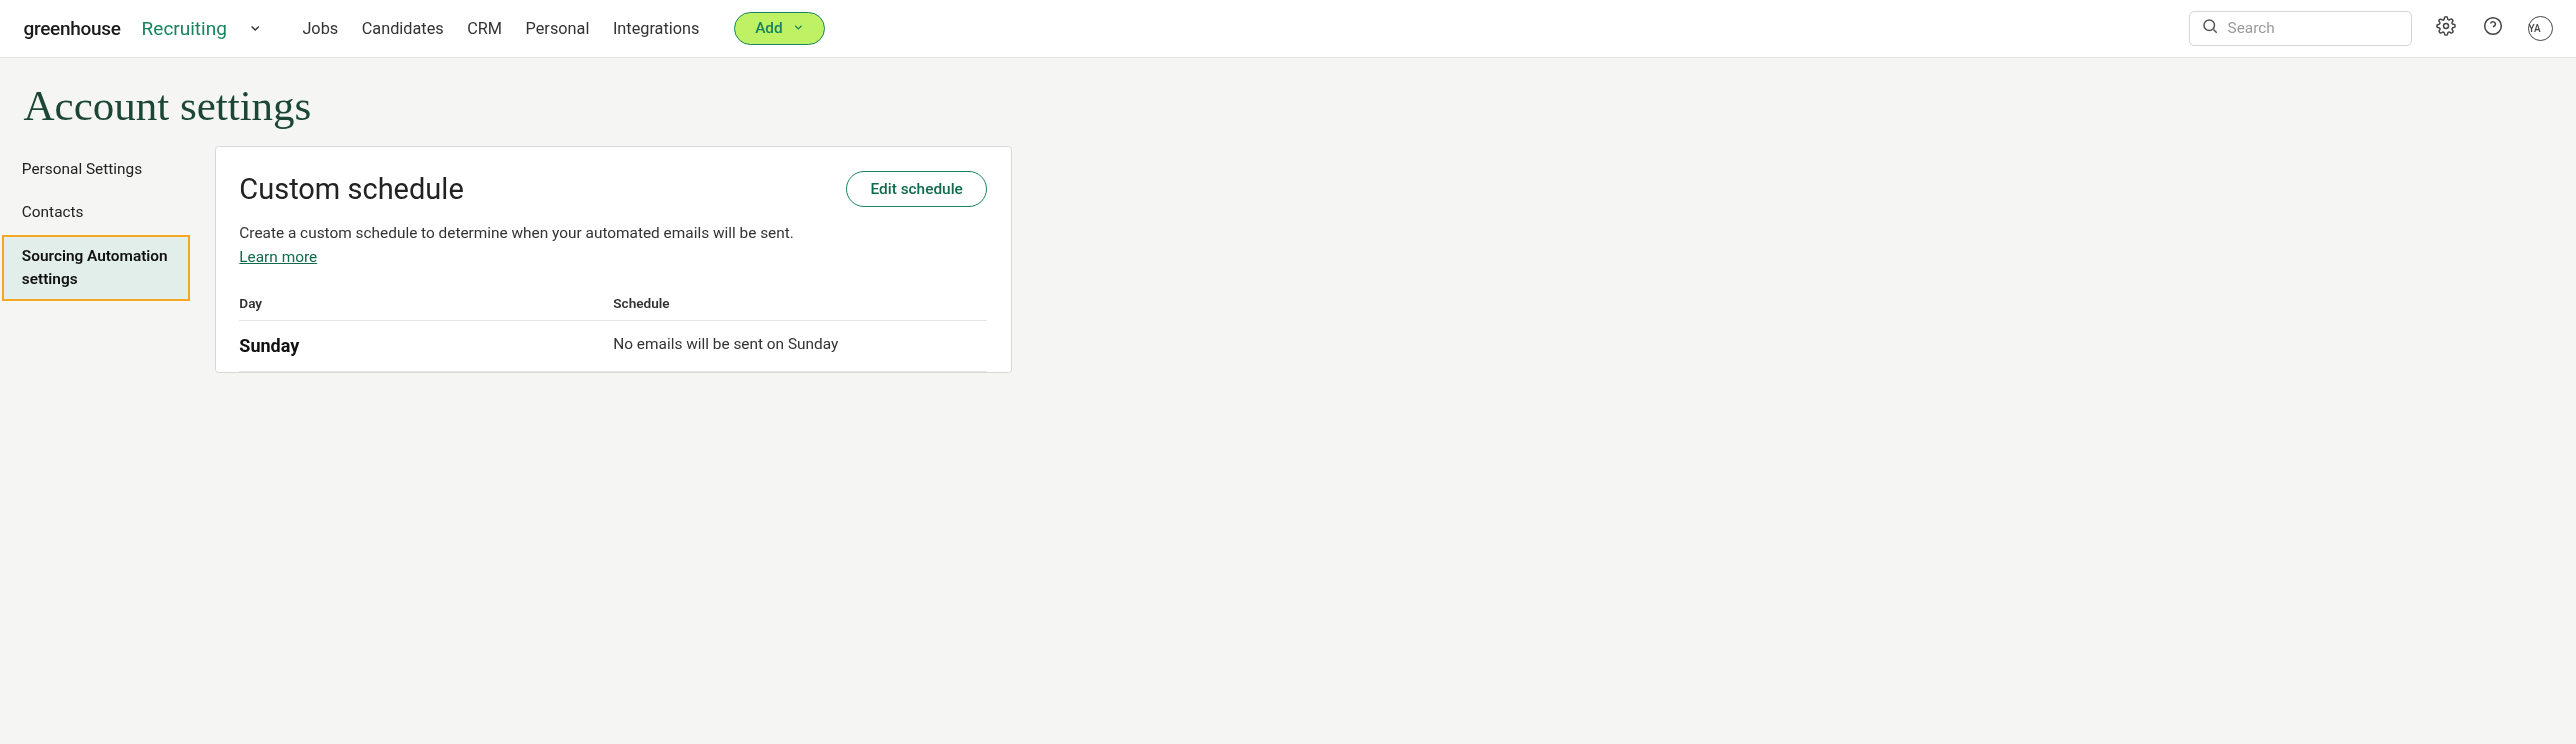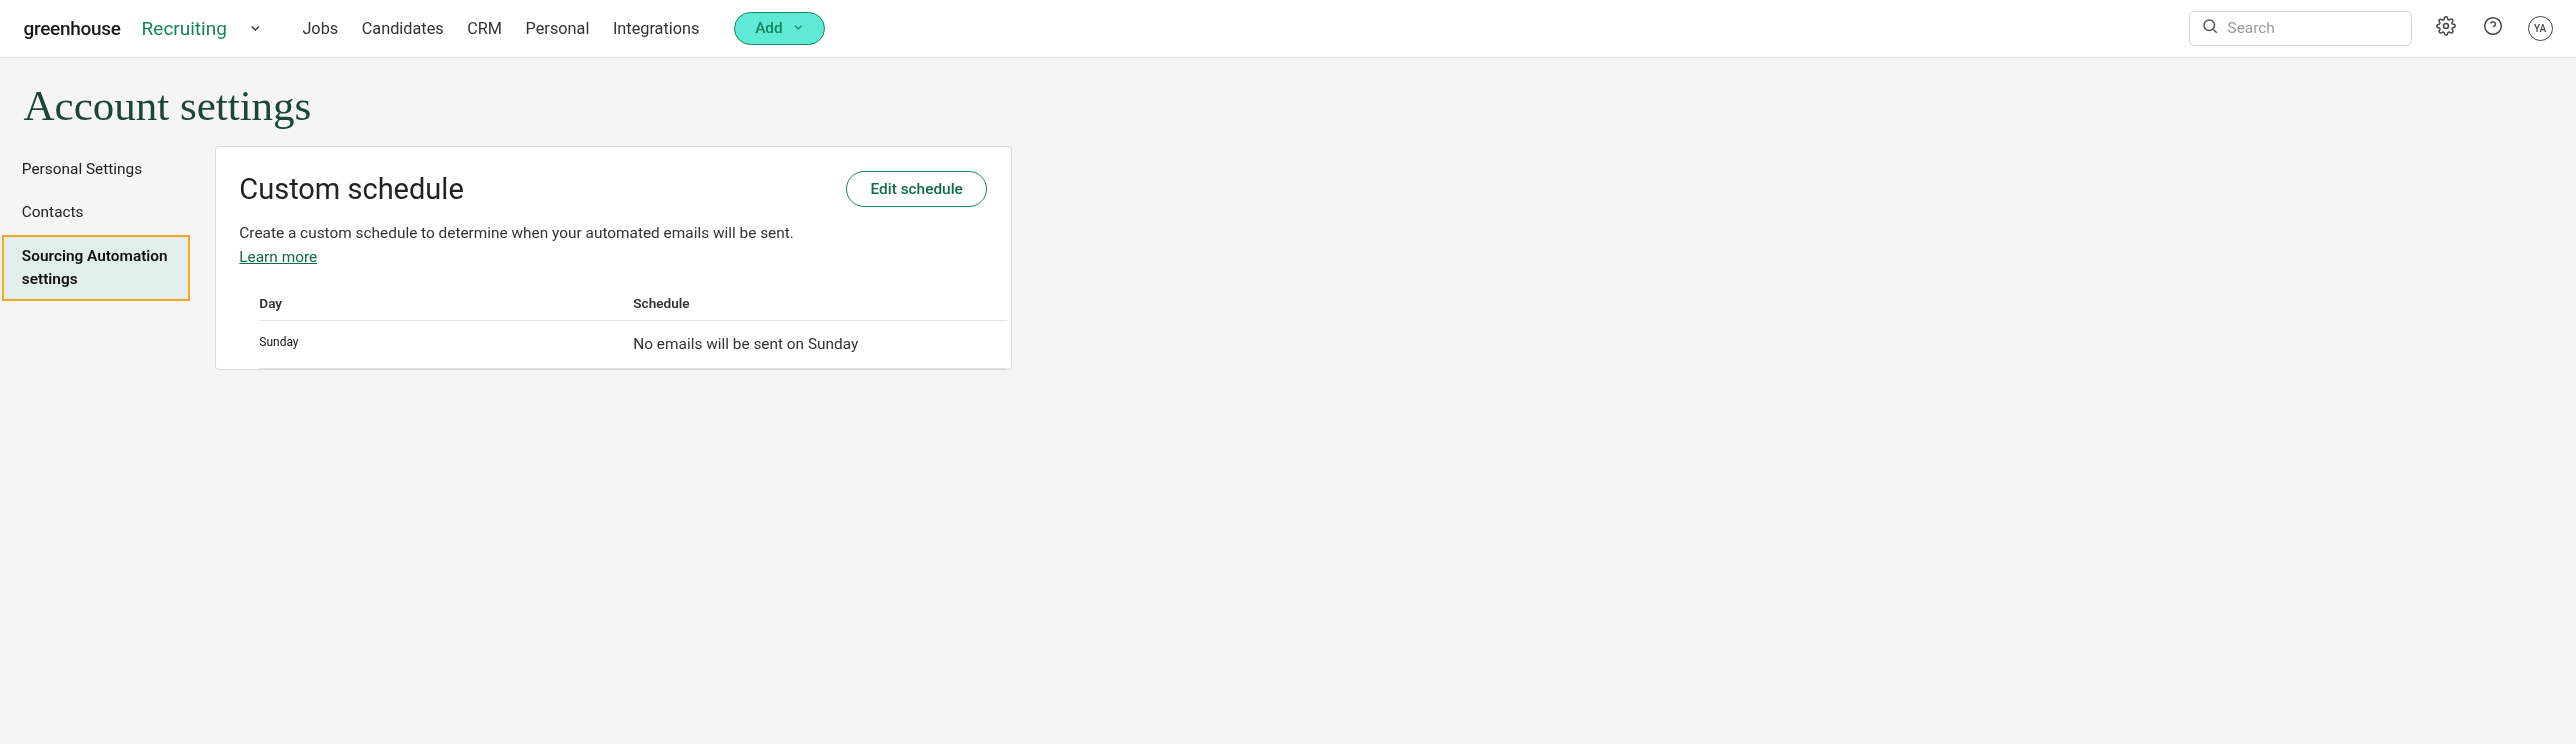--- a/index.html
+++ b/index.html
@@ -54,21 +54,21 @@
       border: 1.4px solid #178360;
       border-radius: 905px;
       padding: 6.3px 20px;
       display: flex;
       align-items: center;
       gap: 9px;
       color: #178360;
       font-size: 15.4px;
       font-weight: 500;
       cursor: pointer;
-      background: #5eead4;
+      background: #bef264;
       margin-left: 12.7px;
     }
     .topbar-spacer {
       flex: 1;
     }
     .search-box {
       display: flex;
       align-items: center;
       border: 0.9px solid #d4d4d4;
       border-radius: 5.4px;
@@ -97,21 +97,20 @@
       cursor: pointer;
       color: #444;
     }
     .avatar-circle {
       width: 25px;
       height: 25px;
       border: 1.4px solid #444;
       border-radius: 50%;
       display: flex;
       align-items: center;
-      justify-content: center;
       font-size: 10px;
       font-weight: 500;
       color: #444;
       cursor: pointer;
     }
     .page-title {
       font-family: Georgia, "Times New Roman", serif;
       font-size: 43px;
       font-weight: 400;
       color: #1c4734;
@@ -178,21 +177,20 @@
     }
     .learn-link {
       color: #0f6b4c;
       text-decoration: underline;
       cursor: pointer;
       display: inline-block;
     }
     .schedule-table {
       margin-top: 25px;
       width: 100%;
-      margin-left: 20px;
     }
     .table-header-row {
       display: flex;
       padding-bottom: 9px;
       border-bottom: 0.9px solid #e5e5e5;
     }
     .table-row {
       display: flex;
       padding: 14.5px 0;
       border-bottom: 0.9px solid #e5e5e5;
@@ -205,23 +203,23 @@
       width: 50%;
       font-size: 14.5px;
     }
     .table-header-row .col-day,
     .table-header-row .col-sched {
       font-weight: 600;
       color: #333;
       font-size: 13.6px;
     }
     .table-row .col-day {
-      font-weight: 400;
+      font-weight: 700;
       color: #111;
-      font-size: 12px;
+      font-size: 18px;
     }
     .table-row .col-sched {
       color: #333;
       font-size: 15.4px;
     }
   </style>
 </head>
 <body>
 
 <div class="topbar">

